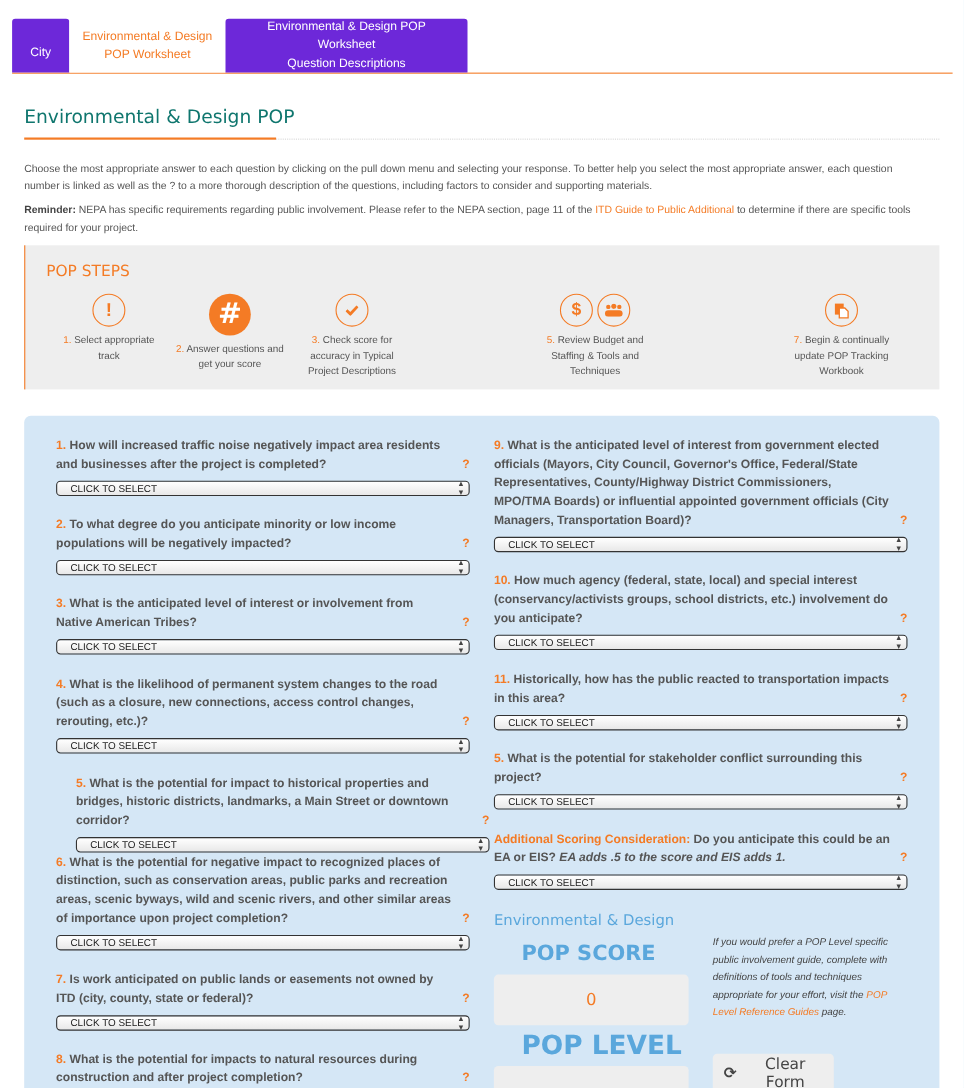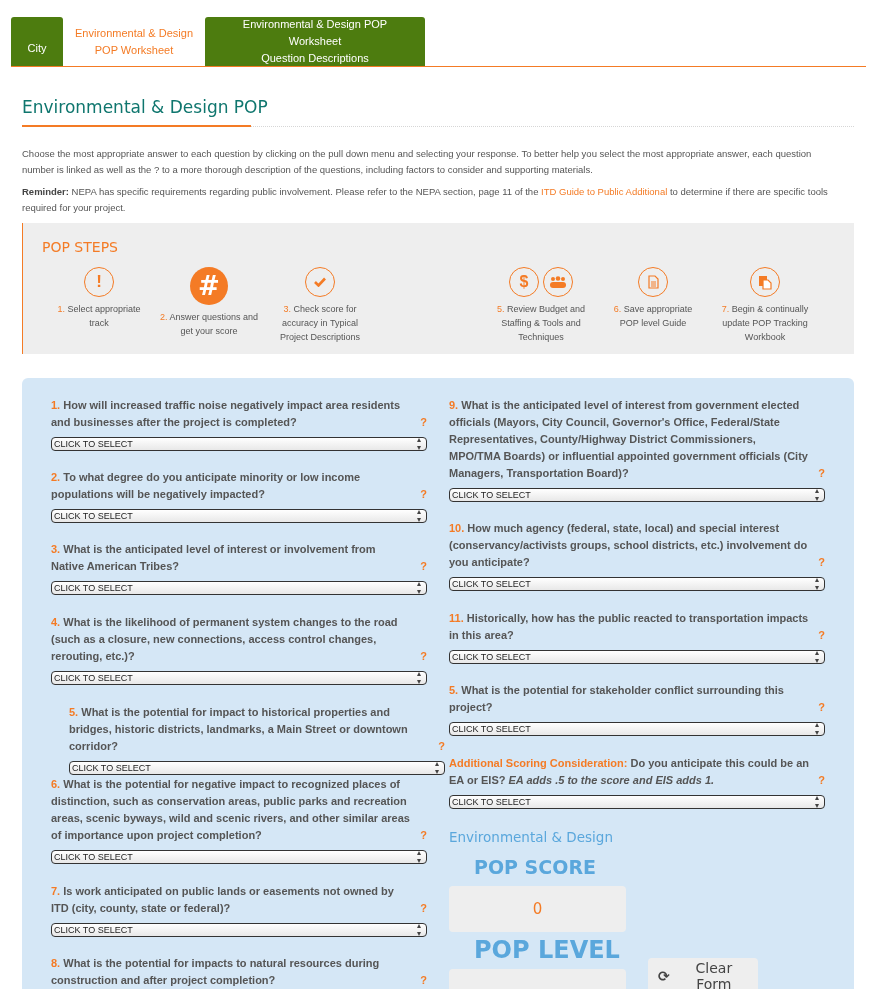--- a/index.html
+++ b/index.html
@@ -11,21 +11,21 @@
   
   .tabs {
     position: absolute; left: 11px; top: 17px; width: 855px; height: 50px;
     border-bottom: 1px solid #f47b25; display: flex; align-items: flex-end;
   }
   .tab {
     height: 49px; display: flex; align-items: center; justify-content: center;
     text-align: center; font-size: 11px; line-height: 17px; padding: 0 12px;
     border-radius: 3px 3px 0 0; cursor: pointer;
   }
-  .tab.orange { background: #4d7c0f; color: #fff; }
+  .tab.orange { background: #6d28d9; color: #fff; }
   .tab.white { background: #fff; color: #f47b25; }
   .tab-home { width: 52px; align-items: flex-end; padding-bottom: 9px; }
   .tab-ws { width: 142px; }
   .tab-desc { width: 220px; }
   
   .page-title {
     position: absolute; left: 22px; top: 97px; font-family: "DejaVu Sans", sans-serif;
     font-size: 17px; color: #0f766e; font-weight: normal; margin: 0;
   }
   .title-rule-orange { position: absolute; left: 22px; top: 125px; width: 229px; height: 2px; background: #f47b25; }
@@ -63,21 +63,21 @@
   .q-text {
     font-size: 11px; font-weight: bold; color: #555; line-height: 17px; margin: 0; padding-right: 16px; position: relative;
   }
   .q-num { color: #f47b25; cursor: pointer; }
   .q-help { position: absolute; right: 0; bottom: 0; color: #f47b25; cursor: pointer; }
   .q-em { font-style: italic; }
   .q-add { color: #f47b25; }
   .sel {
     display: flex; align-items: center; justify-content: space-between;
     margin-top: 6px; height: 14px; border: 1px solid #333; border-radius: 4px;
-    background: linear-gradient(#ffffff, #e8e8e8); font-size: 9px; color: #222; padding: 0 5px 0 2px; cursor: pointer;
+    background: linear-gradient(#ffffff, #e8e8e8); font-size: 9px; color: #222; padding: 0 5px 0 12px; cursor: pointer;
   }
   .sel-arrow { font-size: 8px; color: #444; line-height: 8px; }
   
   .score-sub {
     position: absolute; left: 427px; top: 451px; font-family: "DejaVu Sans", sans-serif; font-size: 13.5px; color: #5aa7dc; margin: 0; font-weight: normal;
   }
   .score-h {
     position: absolute; left: 452px; font-family: "DejaVu Sans", sans-serif; font-weight: bold; color: #5aa7dc; margin: 0;
   }
   .score-box {
@@ -157,33 +157,20 @@
             <circle cx="4" cy="3" r="2" fill="#f47b25"></circle>
             <circle cx="9" cy="2.5" r="2.3" fill="#f47b25"></circle>
             <circle cx="14" cy="3" r="2" fill="#f47b25"></circle>
             <rect x="1" y="6" width="16" height="6" rx="3" fill="#f47b25"></rect>
           </svg>
       </div>
     </div>
     <span class="num">5.</span> <span>Review Budget and Staffing &amp; Tools and Techniques</span>
   </div>
 
-  <div class="step" style="left:580px;width:100px;">
-    <div class="icon-row">
-        <div class="circ">
-      <svg width="11" height="14" viewBox="0 0 11 14">
-            <path d="M1 1 H7 L10 4 V13 H1 Z" fill="none" stroke="#f47b25" stroke-width="1.2"></path>
-            <line x1="3" y1="7" x2="8" y2="7" stroke="#f47b25"></line>
-            <line x1="3" y1="9" x2="8" y2="9" stroke="#f47b25"></line>
-            <line x1="3" y1="11" x2="8" y2="11" stroke="#f47b25"></line>
-          </svg>
-    </div>
-      </div>
-    <span class="num">6.</span> <span>Save appropriate POP level Guide</span>
-  </div>
 
   <div class="step" style="left:690px;width:104px;">
     <div class="icon-row">
         <div class="circ">
       <svg width="14" height="15" viewBox="0 0 14 15">
             <rect x="1" y="1" width="8" height="10" fill="#f47b25"></rect>
             <path d="M5 5 H10 L13 8 V14 H5 Z" fill="#fff" stroke="#f47b25" stroke-width="1.2"></path>
           </svg>
     </div>
       </div>
@@ -292,18 +279,19 @@
         <span class="sel-arrow">▴<br>▾</span>
       </div>
   </div>
 
   <h3 class="score-sub">Environmental &amp; Design</h3>
   <h3 class="score-h" style="top:478px;font-size:19px;">POP SCORE</h3>
   <div class="score-box" style="top:508px;">0</div>
   <h3 class="score-h" style="top:558px;font-size:24px;">POP LEVEL</h3>
   <div class="score-box" style="top:591px;"></div>
 
+  <p class="guide-note"><span>If you would prefer a POP Level specific public involvement guide, complete with definitions of tools and techniques appropriate for your effort, visit the </span><a class="link">POP Level Reference Guides</a><span> page.</span></p>
 
   <button class="clear-btn">
     <span style="font-weight:bold;font-size:14px;">⟳</span>
     <span>Clear Form</span>
   </button>
 </div>
 
 </body></html>

